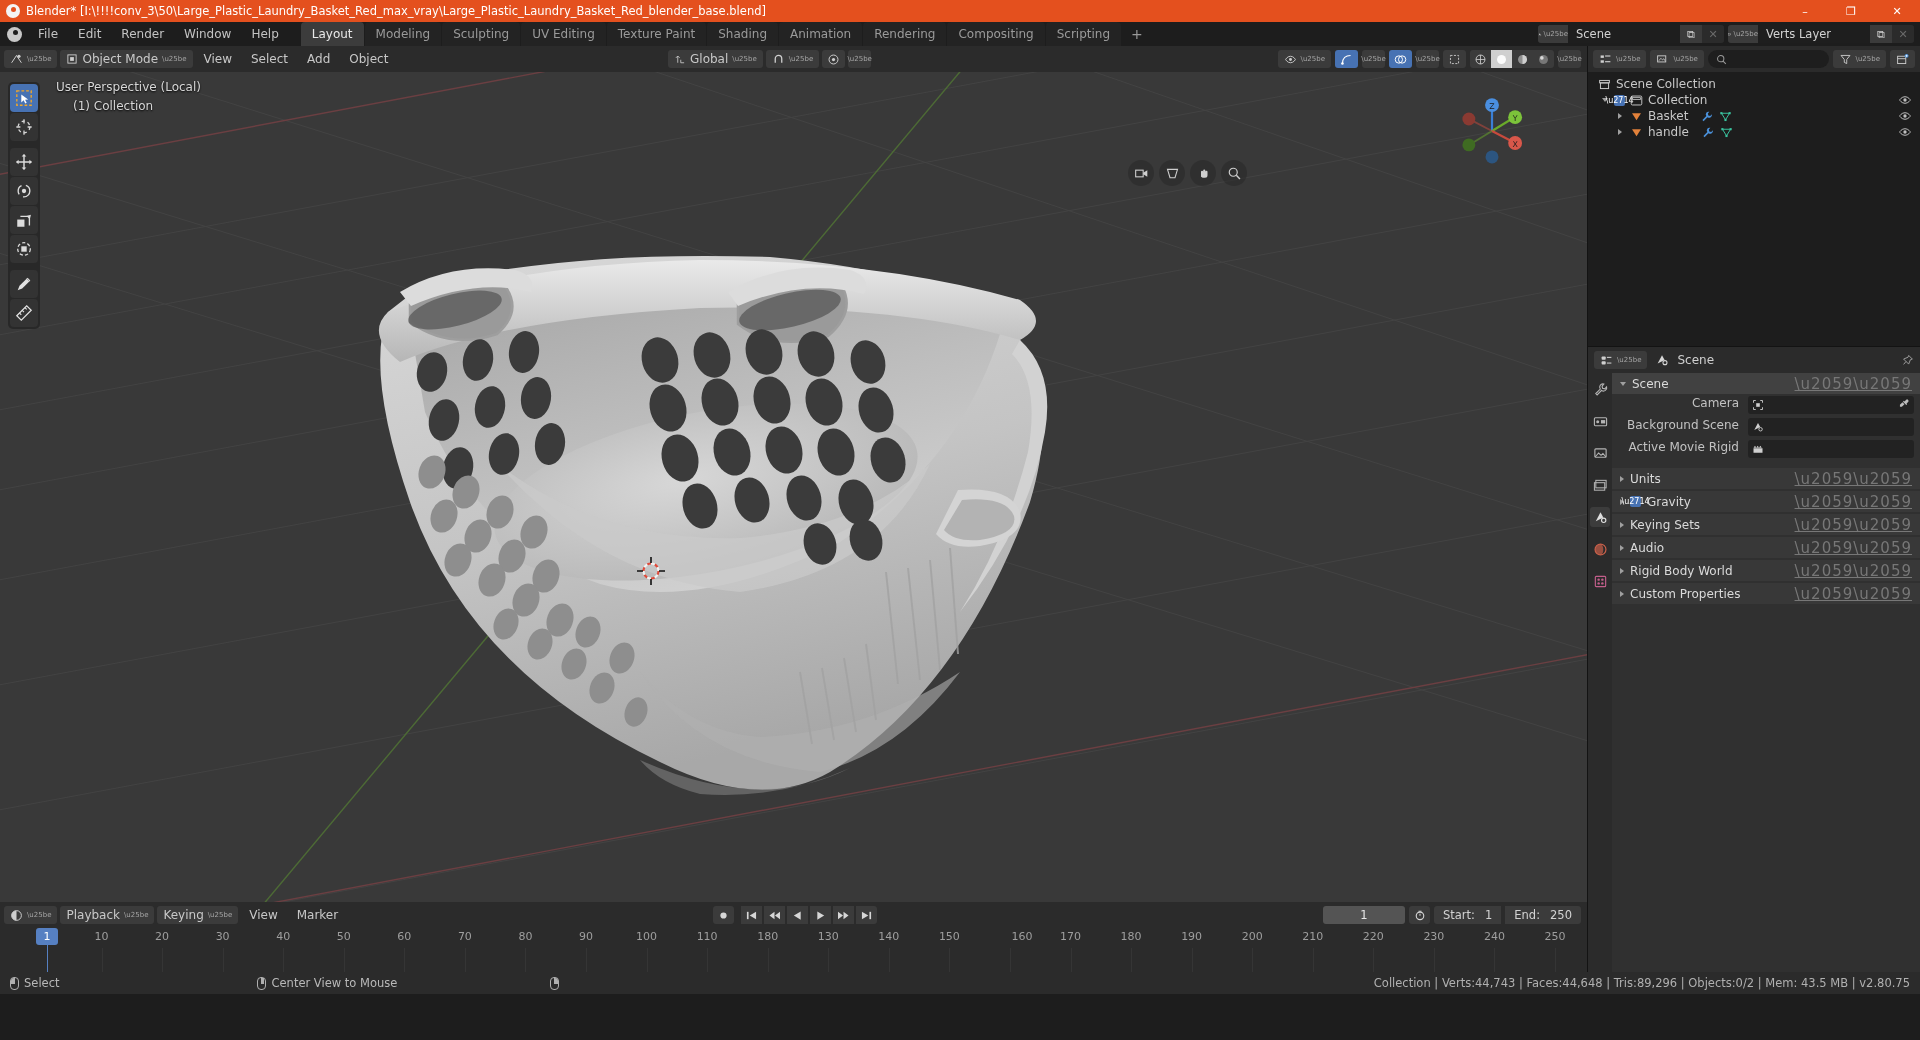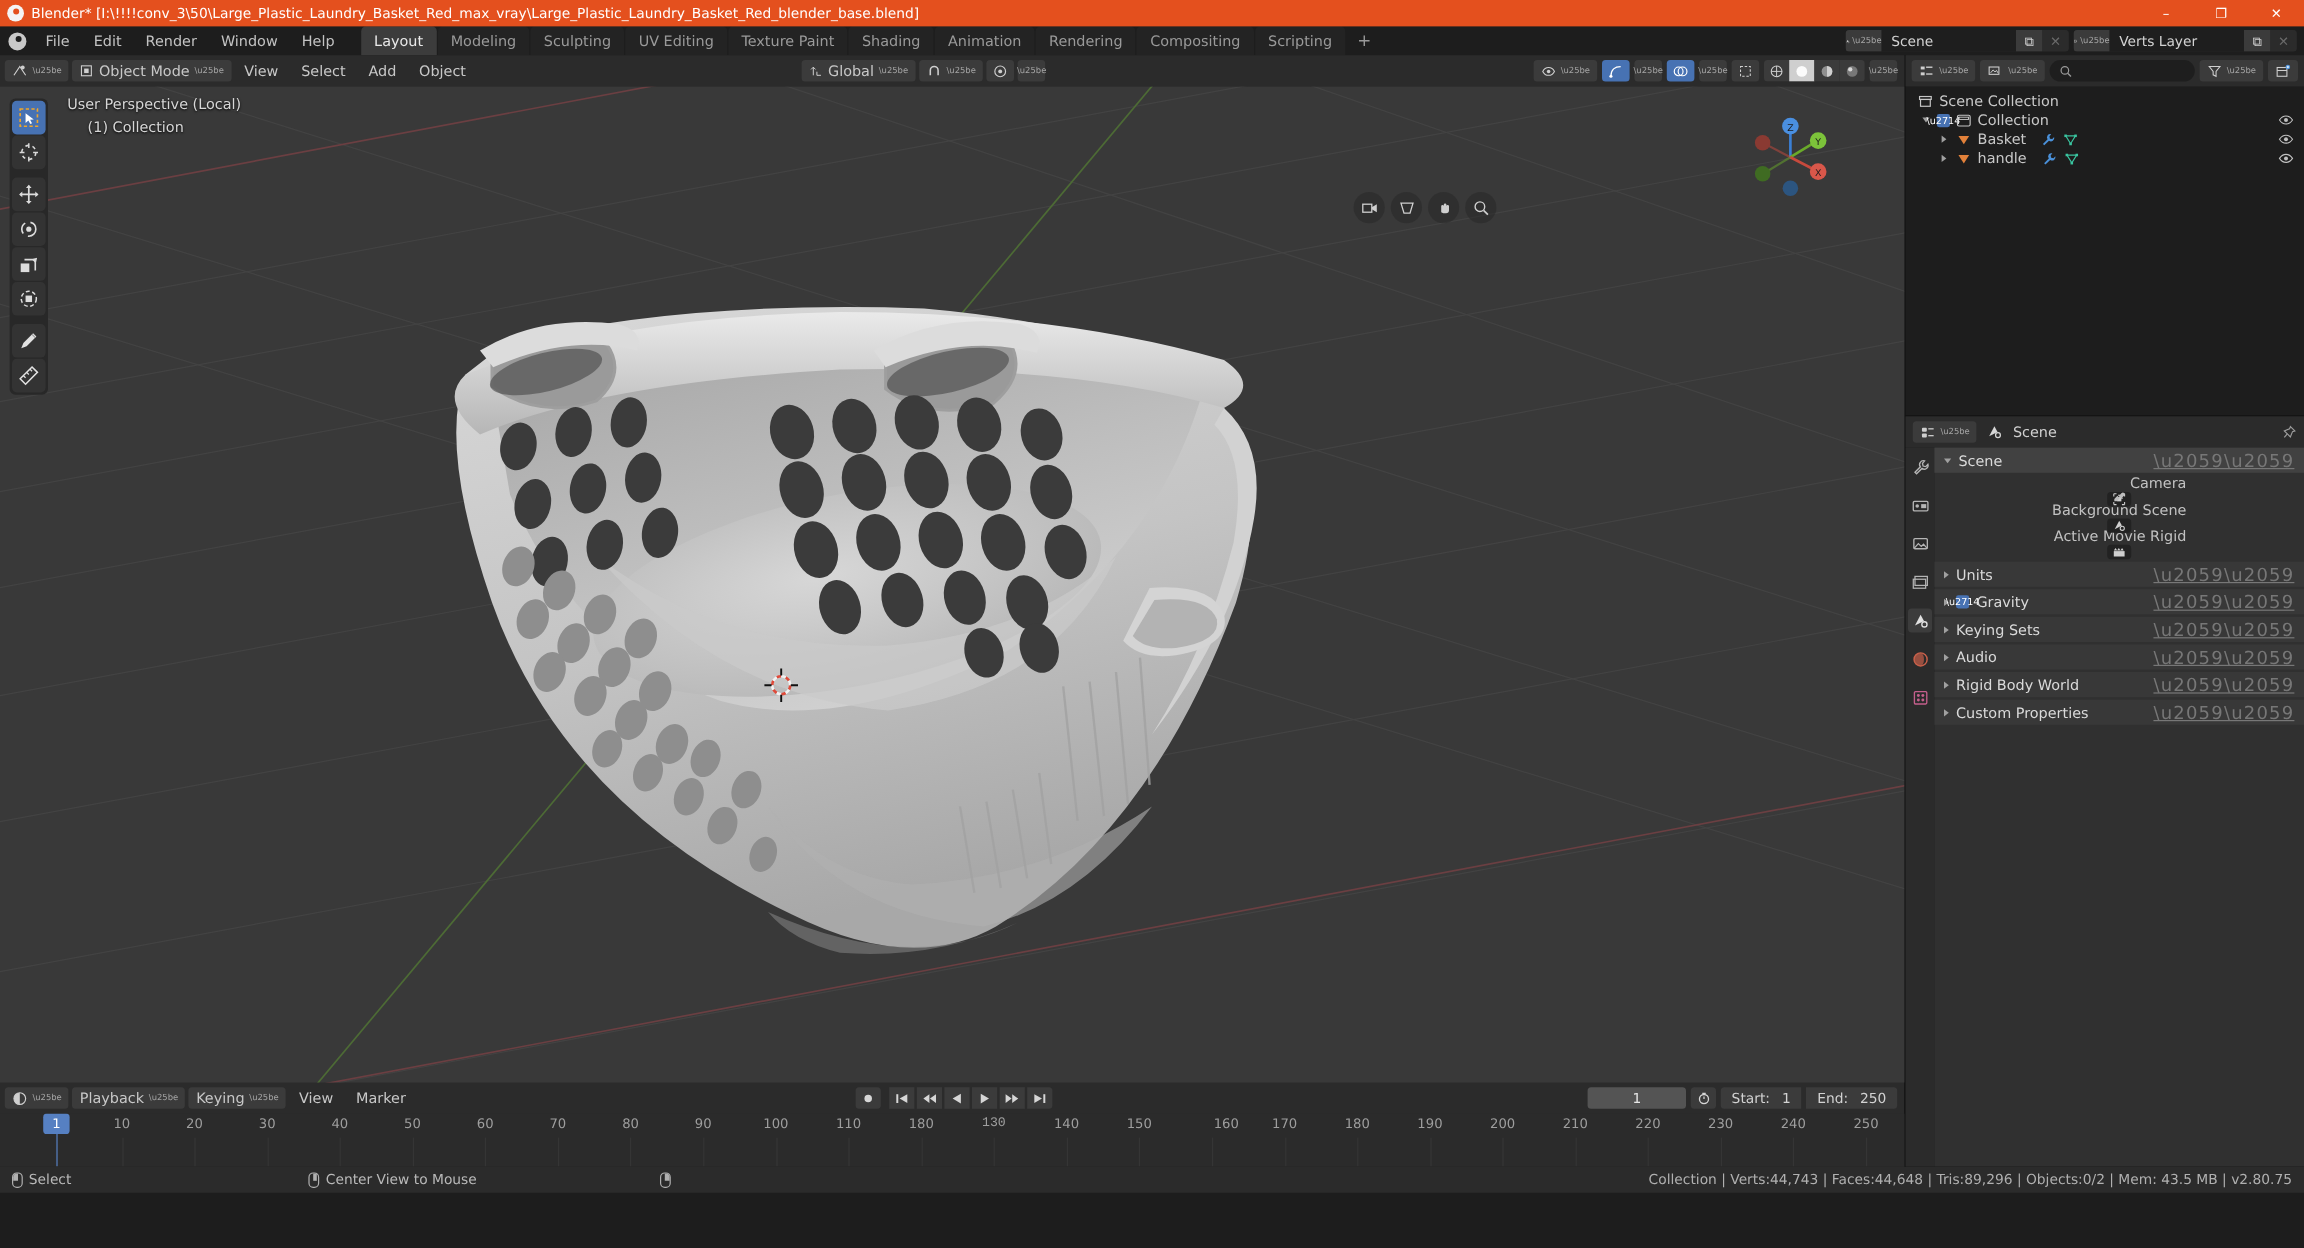--- a/index.html
+++ b/index.html
@@ -131,21 +131,21 @@
   #pr-body { flex:1; display:flex; }
   #pr-tabs { width:24px; background:#2b2b2b; padding-top:6px; display:flex;
     flex-direction:column; align-items:center; gap:12px; }
   .pr-tab { width:20px;height:20px;display:flex;align-items:center;justify-content:center; }
   .pr-tab.active { background:#3c3c3c; border-radius:3px; }
   #pr-content { flex:1; background:#303030; padding:0; }
   .panel-head { height:21px; background:#414141; display:flex; align-items:center;
     gap:6px; padding:0 8px; font-size:12px; color:#dadada; margin-bottom:2px; }
   .panel-head.closed { background:#383838; }
   .dots { margin-left:auto; color:#777; font-size:15px; letter-spacing:1px;text-decoration:underline; }
-  .prow { height:21px; display:flex; align-items:center; margin:1px 6px; font-size:12px;flex-direction:column; }
+  .prow { height:21px; display:flex; margin:1px 6px; font-size:12px; }
   .prow .lbl { width:130px; text-align:right; padding-right:9px; color:#c2c2c2; }
   .pfield { flex:1; height:18px; background:#222; border-radius:3px; display:flex;
     align-items:center; padding:0 4px; gap:5px; position:relative; }
   .eyedrop { position:absolute; right:4px; color:#bdbdbd; font-size:11px; }
 
   
   #statusbar { height:22px; background:#2b2b2b; display:flex; align-items:center;
     font-size:11.5px; color:#b9b9b9; padding:0 10px; gap:8px; }
   .mouse-ico { width:9px; height:13px; border:1.3px solid #b0b0b0; border-radius:4px;
     position:relative; flex:none; }
@@ -685,21 +685,21 @@
           <div class="tick-lbl" style="left: 525.442px;">80</div>
           <div class="tick-line" style="left: 525.442px;"></div>
           <div class="tick-lbl" style="left: 586.004px;">90</div>
           <div class="tick-line" style="left: 586.004px;"></div>
           <div class="tick-lbl" style="left: 646.566px;">100</div>
           <div class="tick-line" style="left: 646.566px;"></div>
           <div class="tick-lbl" style="left: 707.129px;">110</div>
           <div class="tick-line" style="left: 707.129px;"></div>
           <div class="tick-lbl" style="left: 767.691px;">180</div>
           <div class="tick-line" style="left: 767.691px;"></div>
-          <div class="tick-lbl" style="left: 828.253px; font-family: Liberation Mono, monospace;">130</div>
+          <div class="tick-lbl" style="left: 828.253px;">130</div>
           <div class="tick-line" style="left: 828.253px;"></div>
           <div class="tick-lbl" style="left: 888.815px;">140</div>
           <div class="tick-line" style="left: 888.815px;"></div>
           <div class="tick-lbl" style="left: 949.378px;">150</div>
           <div class="tick-line" style="left: 949.378px;"></div>
           <div class="tick-lbl" style="left: 1009.94px; margin-left: 12px;">160</div>
           <div class="tick-line" style="left: 1009.94px;"></div>
           <div class="tick-lbl" style="left: 1070.5px;">170</div>
           <div class="tick-line" style="left: 1070.5px;"></div>
           <div class="tick-lbl" style="left: 1131.06px;">180</div>

